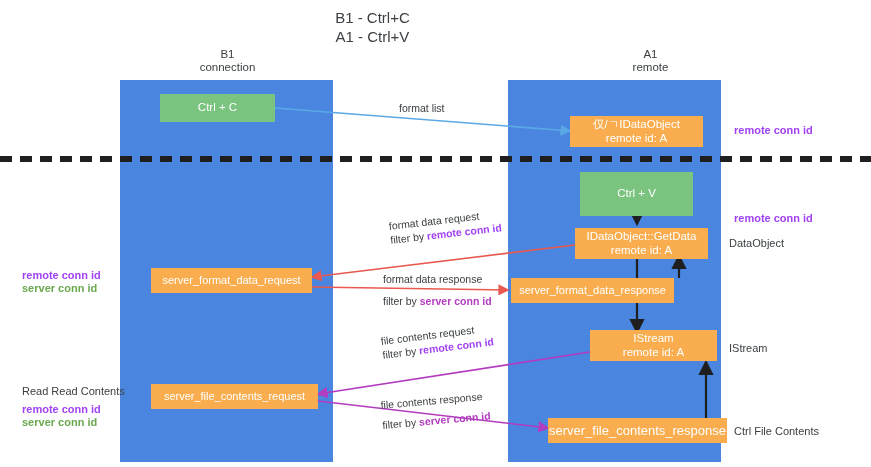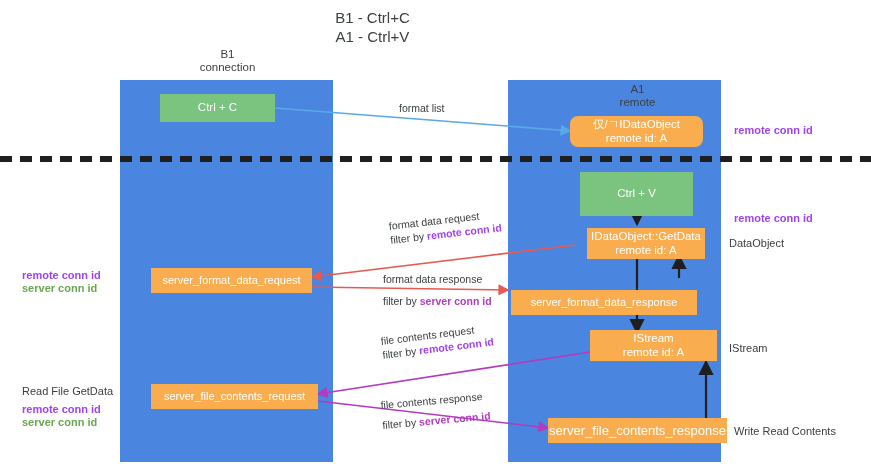--- a/index.html
+++ b/index.html
@@ -86,21 +86,21 @@
 <div id="stage">
 
   <div class="abs title">B1 - Ctrl+C
 A1 - Ctrl+V</div>
 
   <div class="abs lane" style="left:120px;top:80px;width:213px;height:382px;"></div>
   <div class="abs lane" style="left:508px;top:80px;width:213px;height:382px;"></div>
 
   <div class="abs col-head" style="left:150px;top:48px;width:155px;">B1
 connection</div>
-  <div class="abs col-head" style="left:560px;top:48px;width:155px;margin-top:35px;">A1
+  <div class="abs col-head" style="left:573px;top:48px;width:155px;">A1
 remote</div>
 
   <svg class="overlay">
     <defs>
       <marker id="ah-blue" markerWidth="7" markerHeight="7" refX="6" refY="3.5" orient="auto">
         <path d="M0,0 L7,3.5 L0,7 z" fill="#5aa9e6"></path>
       </marker>
       <marker id="ah-red" markerWidth="7" markerHeight="7" refX="6" refY="3.5" orient="auto">
         <path d="M0,0 L7,3.5 L0,7 z" fill="#e8594f"></path>
       </marker>
@@ -132,29 +132,29 @@
   </svg>
 
   <div class="abs dashline"></div>
 
   <div class="node orange" style="left:151px;top:268px;width:161px;height:25px;font-size:11px;">server_format_data_request</div>
 
   <div class="node green" style="left:160px;top:94px;width:115px;height:28px;">Ctrl + C</div>
 
   <div class="node orange" style="left:151px;top:384px;width:167px;height:25px;font-size:11px;text-align:center;">server_file_contents_request</div>
 
-  <div class="node orange" style="left:570px;top:116px;width:133px;height:31px;border-radius:8px;">仅/ㄱIDataObject
+  <div class="node orange" style="left:570px;top:116px;width:133px;height:31px;">仅/ㄱIDataObject
 remote id: A</div>
 
   <div class="node green" style="left:580px;top:172px;width:113px;height:44px;">Ctrl + V</div>
 
-  <div class="node orange" style="left:575px;top:228px;width:118px;height:31px;margin-left:12px;">IDataObject::GetData
+  <div class="node orange" style="left:575px;top:228px;width:133px;height:31px;">IDataObject::GetData
 remote id: A</div>
 
-  <div class="node orange" style="left:511px;top:278px;width:186px;height:25px;font-size:11px;margin-top:12px;">server_format_data_response</div>
+  <div class="node orange" style="left:511px;top:278px;width:163px;height:25px;font-size:11px;">server_format_data_response</div>
 
   <div class="node orange" style="left:590px;top:330px;width:127px;height:31px;">IStream
 remote id: A</div>
 
   <div class="node orange" style="left:548px;top:418px;width:179px;height:25px;font-size:13px;">server_file_contents_response</div>
 
   <div class="abs cap" style="left:399px;top:101px;">format list</div>
 
   <div class="abs" style="left:388px;top:219px;transform:rotate(-6.5deg);transform-origin:left top;">
     <div class="cap">format data request</div>
@@ -185,22 +185,22 @@
   </div>
 
   <div class="abs note purple" style="left:734px;top:123px;">remote conn id</div>
 
   <div class="abs note purple" style="left:734px;top:211px;">remote conn id</div>
 
   <div class="abs note dark" style="left:729px;top:236px;">DataObject</div>
 
   <div class="abs note dark" style="left:729px;top:341px;">IStream</div>
 
-  <div class="abs note dark" style="left:734px;top:424px;">Write Read Contents</div>
+  <div class="abs note dark" style="left:734px;top:424px;">Ctrl File Contents</div>
 
   <div class="abs note purple" style="left:22px;top:268px;">remote conn id</div>
   <div class="abs note green" style="left:22px;top:281px;">server conn id</div>
 
-  <div class="abs note dark" style="left:22px;top:384px;">Read File GetData</div>
+  <div class="abs note dark" style="left:22px;top:384px;">Read Read Contents</div>
   <div class="abs note purple" style="left:22px;top:402px;">remote conn id</div>
   <div class="abs note green" style="left:22px;top:415px;">server conn id</div>
 
 </div>
 
 </body></html>

